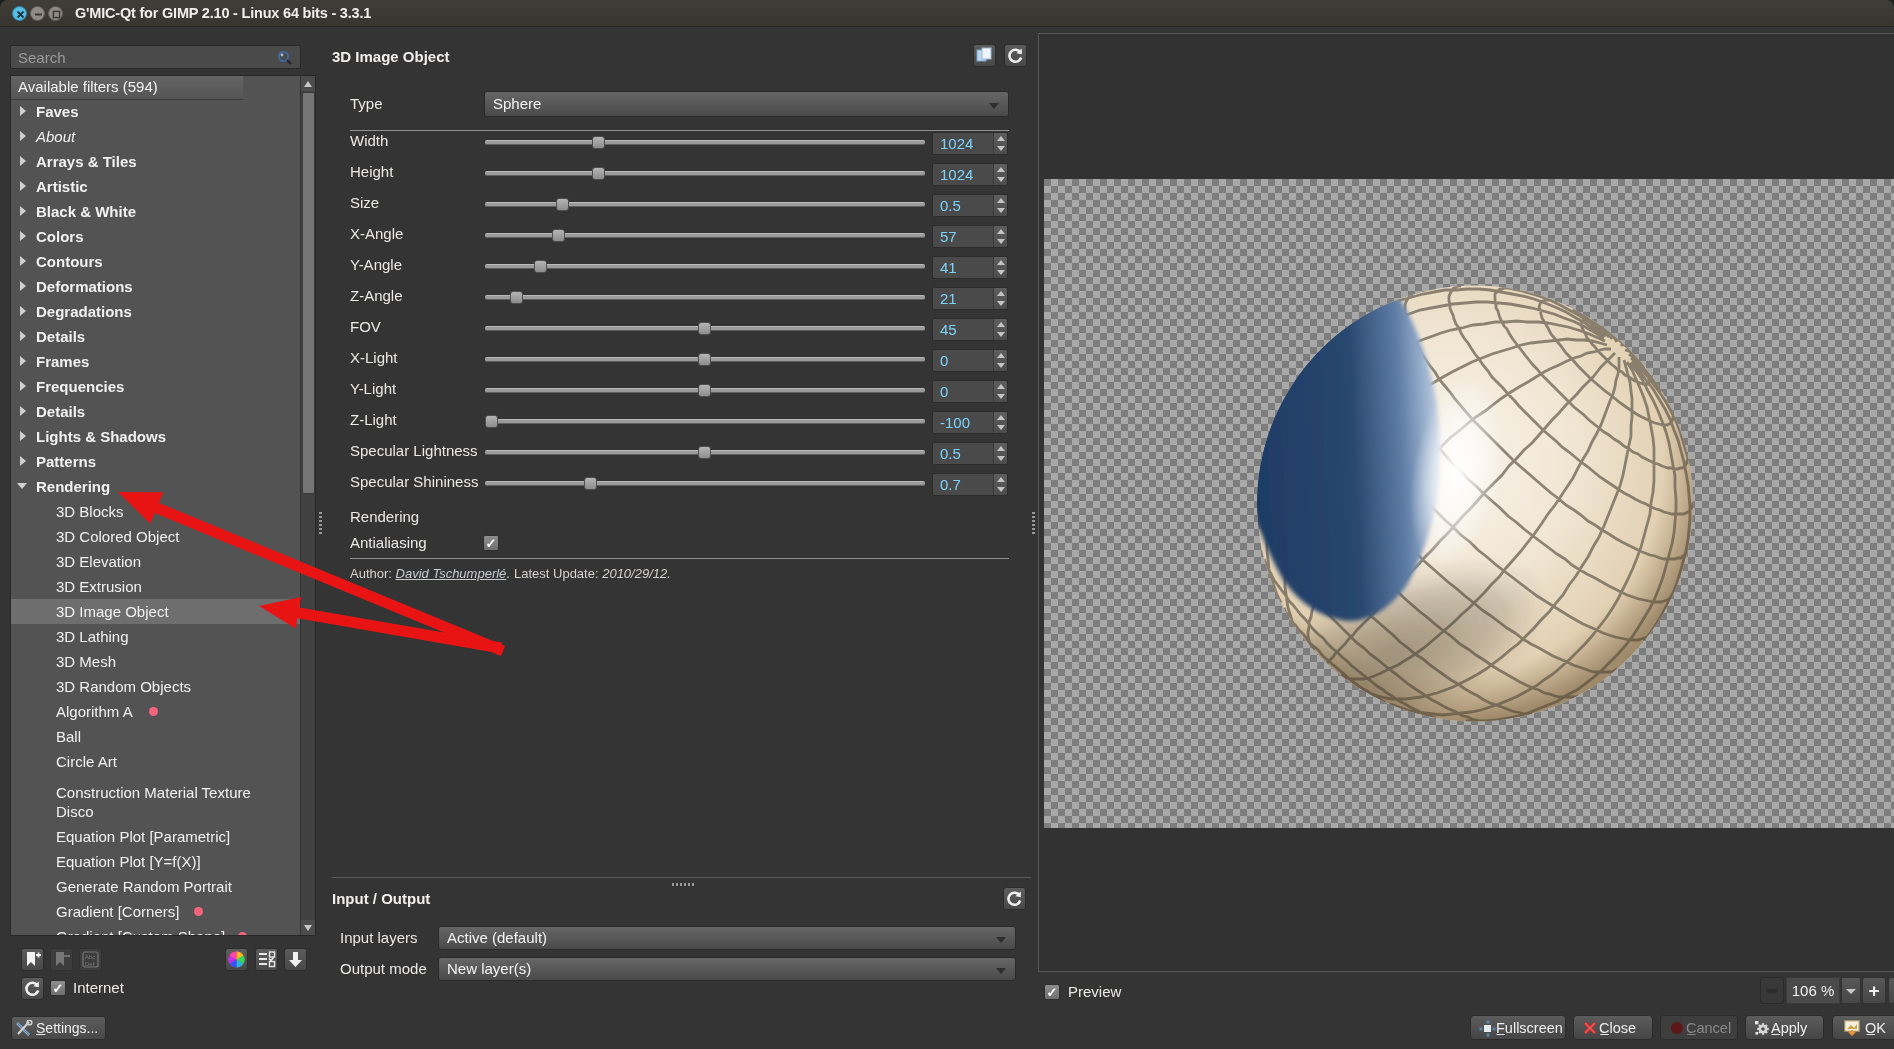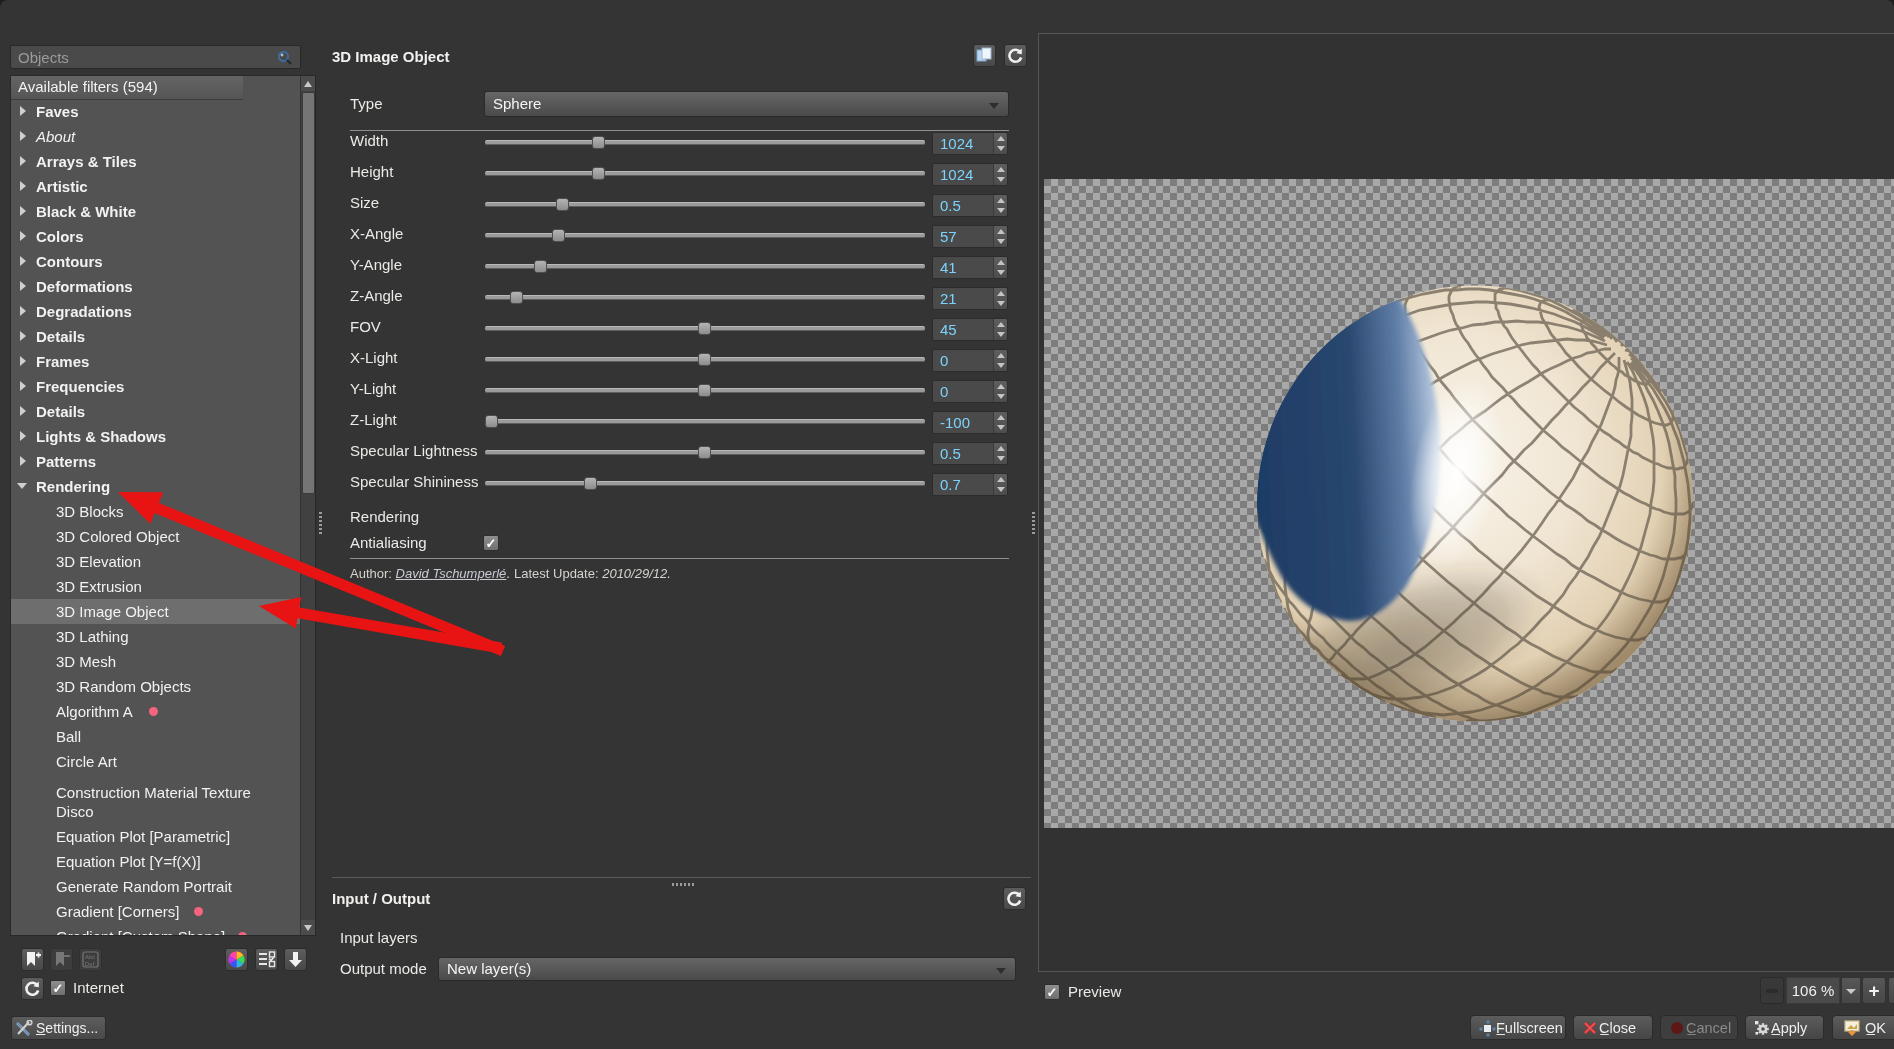--- a/index.html
+++ b/index.html
@@ -47,22 +47,40 @@
 .combo{position:absolute;height:26px;background:linear-gradient(#666,#4a4a4a);border:1px solid #2a2a2a;border-radius:3px;color:#f5f5f5;font-size:15px}
 .combo span{position:absolute;left:8px;top:3px}
 .combo i{position:absolute;right:9px;top:11px;width:0;height:0;border-top:6px solid #2e2e2e;border-left:5px solid transparent;border-right:5px solid transparent}
 .sep{position:absolute;height:1px;background:#8f8f8f}
 .bbtn{position:absolute;top:1015px;height:25px;background:linear-gradient(#5c5c5c,#454545);border:1px solid #2b2b2b;border-radius:4px;color:#efefef;font-size:14.5px}
 .bbtn.dis{background:#3e3e3e}
 .bbtn svg{position:absolute;left:8px;top:4px}
 .bbtn span{position:absolute;left:25px;top:4px;white-space:nowrap}
 </style></head><body>
 <div id="win">
+<div id="titlebar">
+<div class="wbtn" id="bclose">
+        <svg width="13" height="13" viewBox="0 0 13 13">
+          <path d="M3.5 3.5L9.5 9.5M9.5 3.5L3.5 9.5" stroke="#1d3640" stroke-width="1.8"></path>
+        </svg>
+      </div>
+<div class="wbtn" id="bmin">
+        <svg width="13" height="13" viewBox="0 0 13 13">
+          <path d="M3 6.5L10 6.5" stroke="#3a3833" stroke-width="1.8"></path>
+        </svg>
+      </div>
+<div class="wbtn" id="bmax">
+        <svg width="13" height="13" viewBox="0 0 13 13">
+          <rect x="3.4" y="3.4" width="6.2" height="6.2" fill="none" stroke="#3a3833" stroke-width="1.5"></rect>
+        </svg>
+      </div>
+<div id="title">G'MIC-Qt for GIMP 2.10 - Linux 64 bits - 3.3.1</div>
+</div>
 <div id="search">
-      <span>Objects</span>
+      <span>Search</span>
 <svg style="position:absolute;right:6px;top:3px" width="18" height="18" viewBox="0 0 18 18">
         <circle cx="7.5" cy="7.5" r="4.6" fill="none" stroke="#3c6ea5" stroke-width="1.8"></circle>
         <path d="M11 11L15 15" stroke="#20262c" stroke-width="2.2"></path>
         <circle cx="6" cy="6" r="1.4" fill="#cfd8e2" opacity=".8"></circle>
       </svg>
 </div>
 <div class="h1" style="left:332px;top:48px">3D Image Object</div>
 <div class="tbtn" style="left:973px;top:44px"><svg width="21" height="21" viewBox="0 0 21 21">
         <rect x="3" y="5" width="9" height="11" fill="#bdd7f0" stroke="#7aa7cf" stroke-width="1"></rect>
         <rect x="8" y="3" width="9" height="11" fill="#eef5fc" stroke="#9db8d0" stroke-width="1"></rect>
@@ -208,20 +226,24 @@
 <div style="position:absolute;left:1032px;top:512px;width:3px;height:22px;background:repeating-linear-gradient(#9a9a9a 0 2px,transparent 2px 4px)"></div>
 <div style="position:absolute;left:672px;top:883px;width:22px;height:3px;background:repeating-linear-gradient(90deg,#9a9a9a 0 2px,transparent 2px 4px)"></div>
 
 <div class="sep" style="left:332px;top:877px;width:699px;background:#5a5a5a"></div>
 <div class="h1" style="left:332px;top:890px">Input / Output</div>
 <div class="tbtn" style="left:1003px;top:887px"><svg width="21" height="21" viewBox="0 0 21 21">
         <path d="M15.5 7.5 A 6 6 0 1 0 16.2 12.5" fill="none" stroke="#f0f0f0" stroke-width="2.6"></path>
         <path d="M16.8 3.6 L16.8 9.2 L11.4 8.2 Z" fill="#f0f0f0"></path>
       </svg></div>
 <div class="lbl" style="left:340px;top:929px">Input layers</div>
+<div class="combo" style="left:438px;top:926px;width:578px;height:24px">
+      <span style="top:2px">Active (default)</span>
+      <i style="top:10px"></i>
+    </div>
 <div class="lbl" style="left:340px;top:960px">Output mode</div>
 <div class="combo" style="left:438px;top:957px;width:578px;height:24px">
       <span style="top:2px">New layer(s)</span>
       <i style="top:10px"></i>
     </div>
 
 <div id="pv" style="position:absolute;left:1038px;top:33px;width:856px;height:939px;background:#323232;border:1px solid #565656;border-right:none">
 <div id="pvimg" style="position:absolute;left:5px;top:145px;width:851px;height:649px;background:repeating-conic-gradient(#a8a8a8 0% 25%,#7d7d7d 0% 50%) 0 0/14px 14px">
 <svg width="851" height="649" viewBox="1043 178 851 649" style="position:absolute;left:0;top:0">
 <defs>

